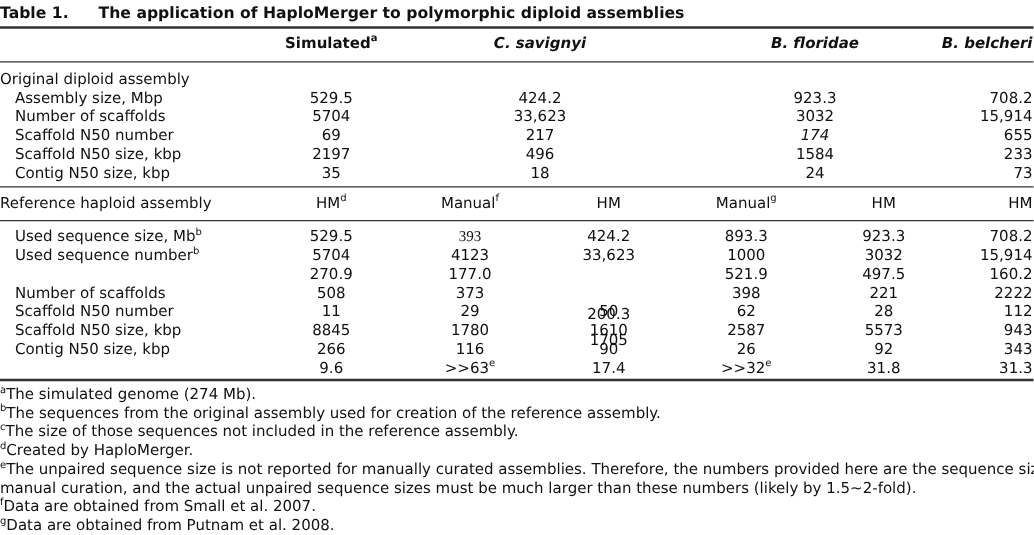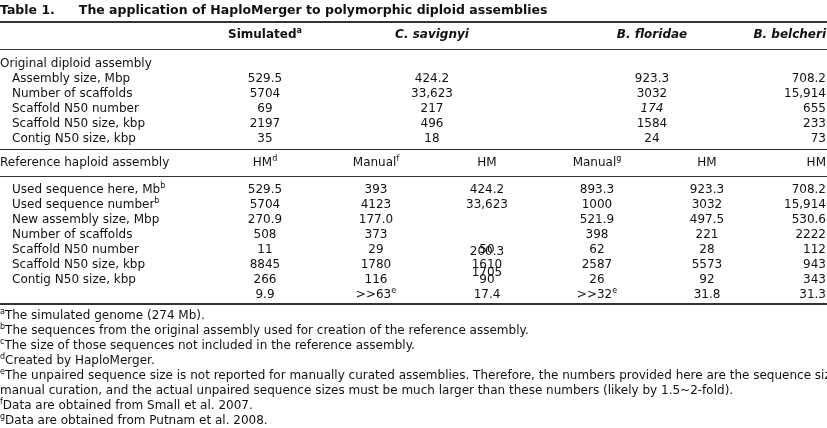--- a/index.html
+++ b/index.html
@@ -83,45 +83,44 @@
 
 <div class="row" style="top:155px">
   <span class="lab">Reference haploid assembly</span>
   <span id="sub-hdrs"><span class="cell" style="left: 265px;"><span>HM</span><sup>d</sup></span><span class="cell" style="left: 376px;"><span>Manual</span><sup>f</sup></span><span class="cell" style="left: 487px;"><span>HM</span></span><span class="cell" style="left: 597px;"><span>Manual</span><sup>g</sup></span><span class="cell" style="left: 707px;"><span>HM</span></span><span class="cell right" style="left: 746px;"><span>HM</span></span></span>
 </div>
 
 <div class="rule thin" style="top:176px"></div>
 
 <div id="sec2">
     <div class="row" style="top: 182px;">
-      <span class="lab ind"><span>Used sequence here, Mb</span><sup>b</sup></span>
+      <span class="lab ind"><span>Used sequence size, Mb</span><sup>b</sup></span>
       <span class="cell" style="left: 265px;"><span>529.5</span></span>
-      <span class="cell" style="left: 376px;"><span>393</span></span>
+      <span class="cell" style="left: 376px; font-family: Liberation Serif, serif;"><span>393</span></span>
       <span class="cell" style="left: 487px;"><span>424.2</span></span>
       <span class="cell" style="left: 597px;"><span>893.3</span></span>
       <span class="cell" style="left: 707px;"><span>923.3</span></span>
       <span class="cell right" style="left: 746px;"><span>708.2</span></span>
     </div>
     <div class="row" style="top: 197px;">
       <span class="lab ind"><span>Used sequence number</span><sup>b</sup></span>
       <span class="cell" style="left: 265px;"><span>5704</span></span>
       <span class="cell" style="left: 376px;"><span>4123</span></span>
       <span class="cell" style="left: 487px;"><span>33,623</span></span>
       <span class="cell" style="left: 597px;"><span>1000</span></span>
       <span class="cell" style="left: 707px;"><span>3032</span></span>
       <span class="cell right" style="left: 746px;"><span>15,914</span></span>
     </div>
     <div class="row" style="top: 212px;">
-      <span class="lab ind"><span>New assembly size, Mbp</span></span>
       <span class="cell" style="left: 265px;"><span>270.9</span></span>
       <span class="cell" style="left: 376px;"><span>177.0</span></span>
       <span class="cell" style="left: 487px; margin-top: 32px;"><span>200.3</span></span>
       <span class="cell" style="left: 597px;"><span>521.9</span></span>
       <span class="cell" style="left: 707px;"><span>497.5</span></span>
-      <span class="cell right" style="left: 746px;"><span>530.6</span></span>
+      <span class="cell right" style="left: 746px;"><span>160.2</span></span>
     </div>
     <div class="row" style="top: 227px;">
       <span class="lab ind"><span>Number of scaffolds</span></span>
       <span class="cell" style="left: 265px;"><span>508</span></span>
       <span class="cell" style="left: 376px;"><span>373</span></span>
       <span class="cell" style="left: 487px; margin-top: 38px;"><span>1705</span></span>
       <span class="cell" style="left: 597px;"><span>398</span></span>
       <span class="cell" style="left: 707px;"><span>221</span></span>
       <span class="cell right" style="left: 746px;"><span>2222</span></span>
     </div>
@@ -146,21 +145,21 @@
     <div class="row" style="top: 272px;">
       <span class="lab ind"><span>Contig N50 size, kbp</span></span>
       <span class="cell" style="left: 265px;"><span>266</span></span>
       <span class="cell" style="left: 376px;"><span>116</span></span>
       <span class="cell" style="left: 487px;"><span>90</span></span>
       <span class="cell" style="left: 597px;"><span>26</span></span>
       <span class="cell" style="left: 707px;"><span>92</span></span>
       <span class="cell right" style="left: 746px;"><span>343</span></span>
     </div>
     <div class="row" style="top: 287px;">
-      <span class="cell" style="left: 265px;"><span>9.9</span></span>
+      <span class="cell" style="left: 265px;"><span>9.6</span></span>
       <span class="cell" style="left: 376px;"><span>&gt;&gt;63</span><sup>e</sup></span>
       <span class="cell" style="left: 487px;"><span>17.4</span></span>
       <span class="cell" style="left: 597px;"><span>&gt;&gt;32</span><sup>e</sup></span>
       <span class="cell" style="left: 707px;"><span>31.8</span></span>
       <span class="cell right" style="left: 746px;"><span>31.3</span></span>
     </div>
   </div>
 
 <div class="rule thick" style="top:303px"></div>
 

